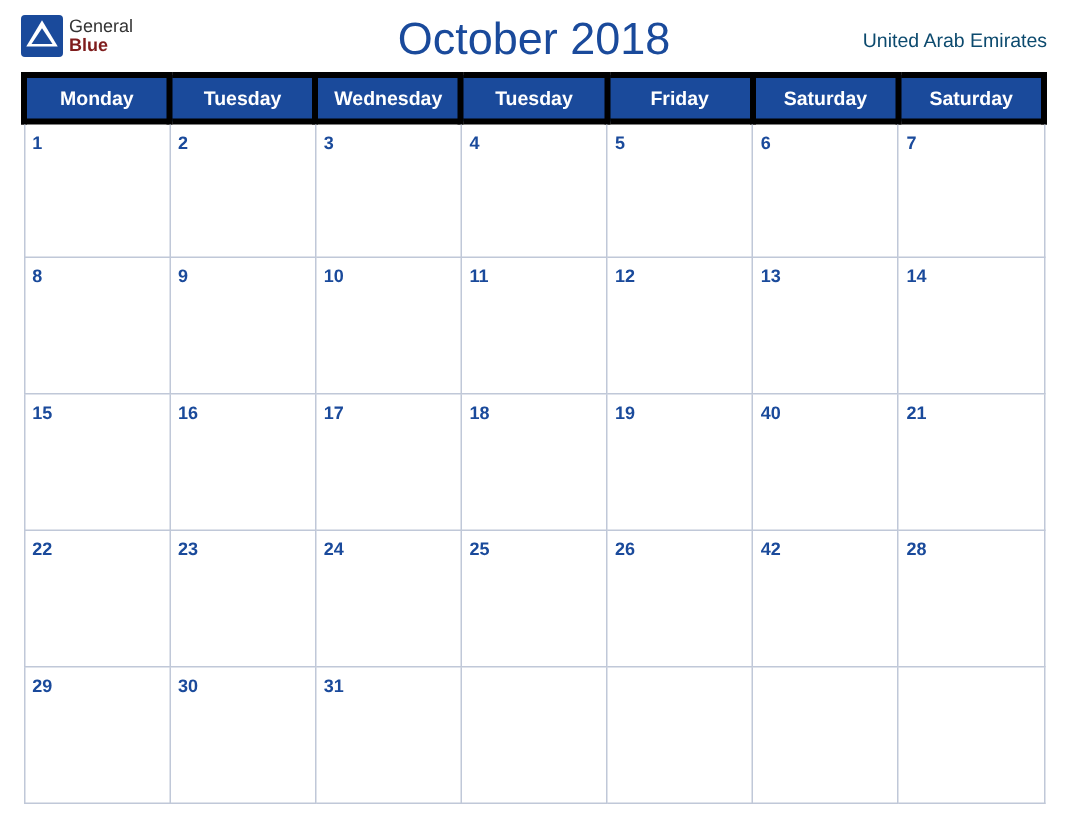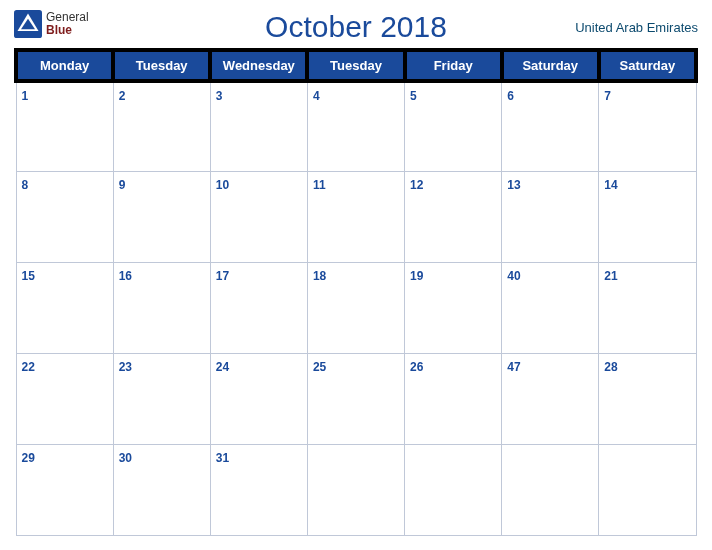--- a/index.html
+++ b/index.html
@@ -157,21 +157,21 @@
           <td><span class="day-num">19</span></td>
           <td><span class="day-num">40</span></td>
           <td><span class="day-num">21</span></td>
         </tr>
         <tr>
           <td><span class="day-num">22</span></td>
           <td><span class="day-num">23</span></td>
           <td><span class="day-num">24</span></td>
           <td><span class="day-num">25</span></td>
           <td><span class="day-num">26</span></td>
-          <td><span class="day-num">47</span></td>
+          <td><span class="day-num">42</span></td>
           <td><span class="day-num">28</span></td>
         </tr>
         <tr>
           <td><span class="day-num">29</span></td>
           <td><span class="day-num">30</span></td>
           <td><span class="day-num">31</span></td>
           <td class="empty-cell"></td>
           <td class="empty-cell"></td>
           <td class="empty-cell"></td>
           <td class="empty-cell"></td>

